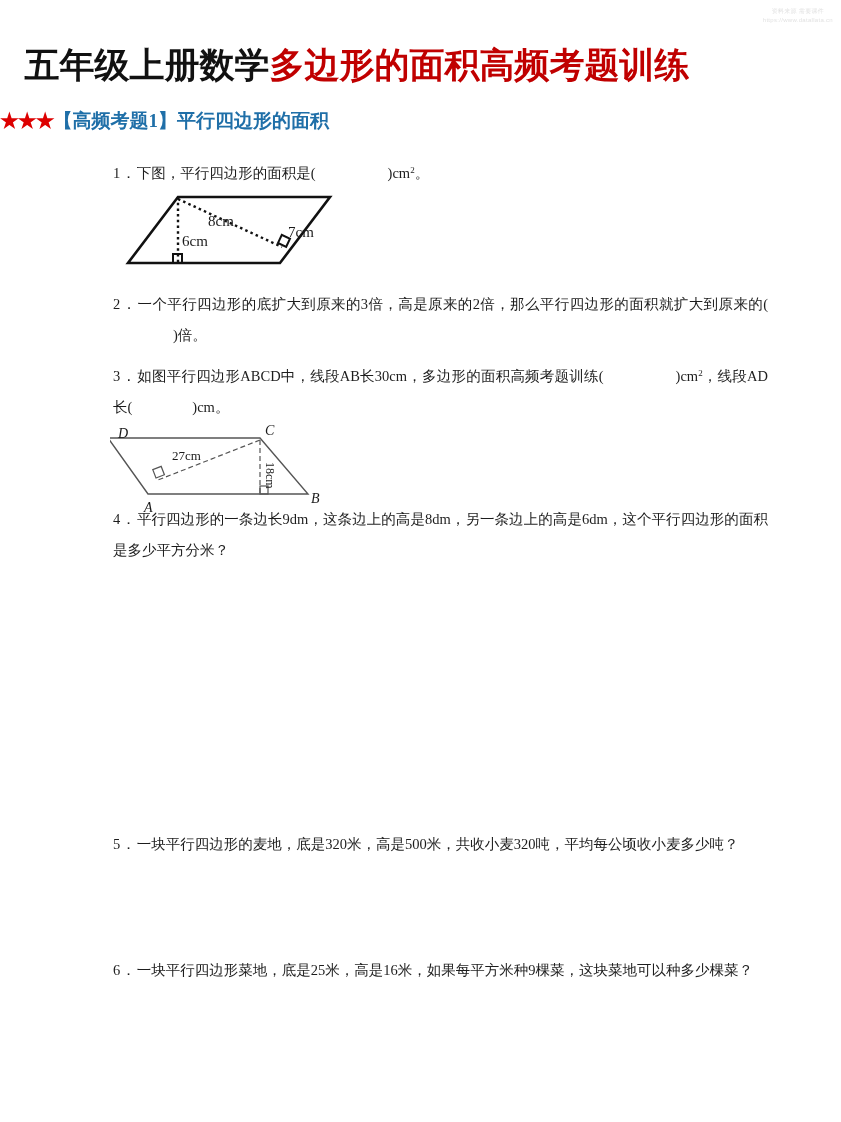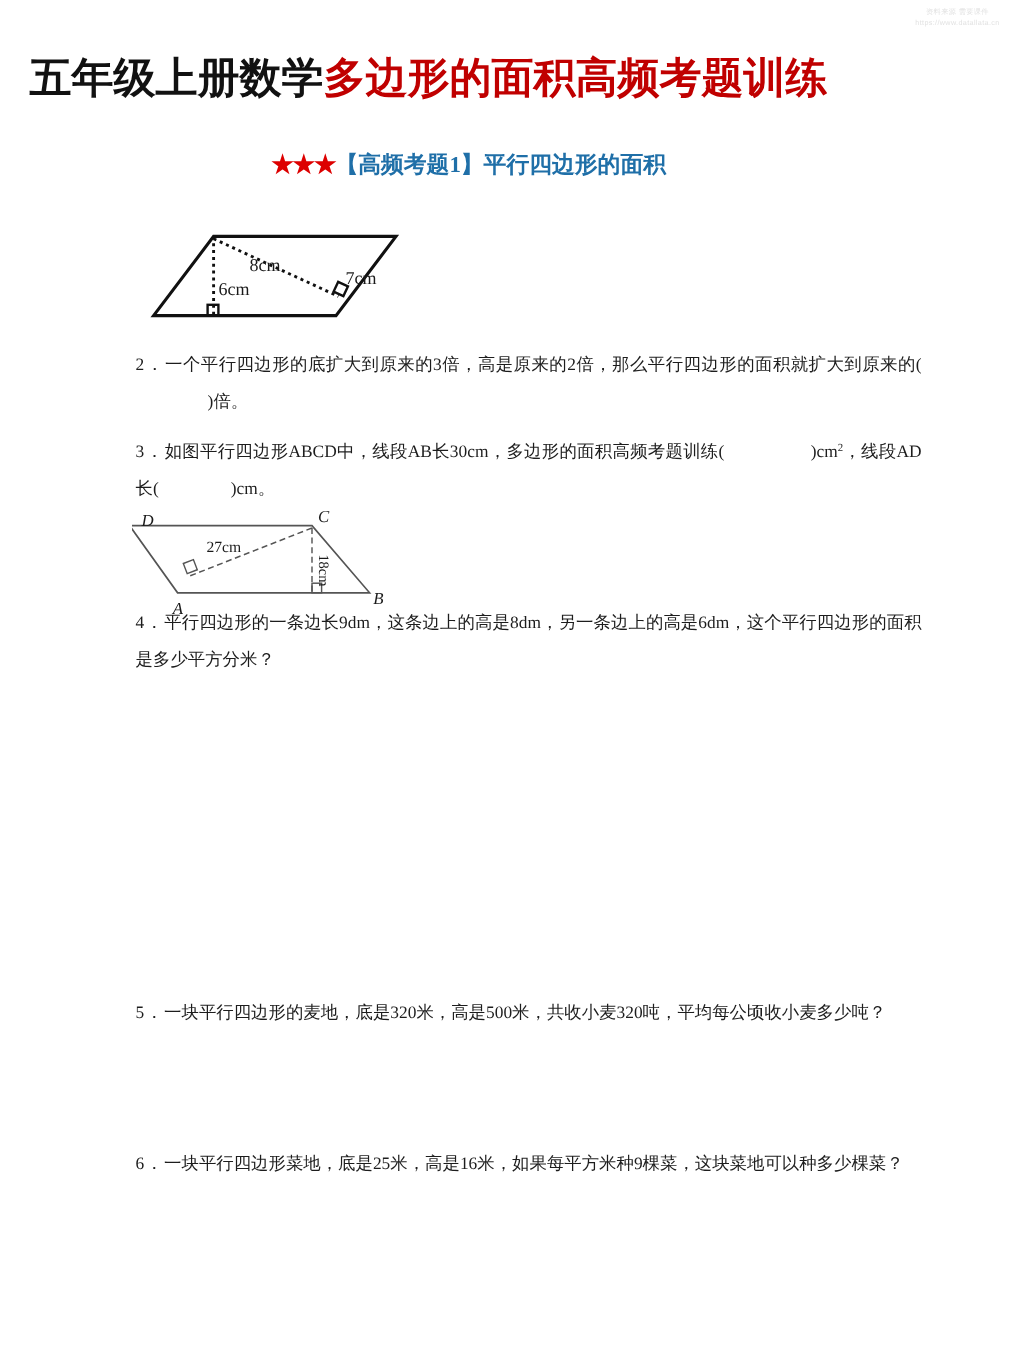--- a/index.html
+++ b/index.html
@@ -52,23 +52,23 @@
     white-space: nowrap;
     font-family: "Liberation Serif", "DejaVu Serif", serif;
   }
   .title-black { color: #111111; }
   .title-red   { color: #c00000; }
 
   
   .subtitle {
     position: absolute;
     left: 0;
-    top: 124px;
+    top: 108px;
     width: 781px;
-    text-align: center;
+    text-align: left;
     font-size: 19px;
     font-weight: bold;
     white-space: nowrap;
   }
   .stars {
     color: #dd0000;
     font-size: 21px;
     letter-spacing: -1px;
     vertical-align: -1px;
   }
@@ -115,20 +115,23 @@
   </div>
 
   <div class="main-title">
     <span class="title-black">五年级上册数学</span><span class="title-red">多边形的面积高频考题训练</span>
   </div>
 
   <div class="subtitle">
     <span class="stars">★★★</span><span class="subtitle-text">【高频考题1】平行四边形的面积</span>
   </div>
 
+  <div class="q" style="top:155px;">
+    <span class="num">1．</span><span>下图，平行四边形的面积是(</span><span class="blank-md"></span><span>)cm</span><sup class="sq">2</sup><span>。</span>
+  </div>
 
   <div class="fig" style="left:120px; top:183px;">
     <svg width="230" height="98" viewBox="0 0 230 98">
 
       <polygon points="8,80 160,80 210,14 58,14" fill="none" stroke="#111111" stroke-width="2.6"></polygon>
 
       <line x1="58" y1="14" x2="58" y2="80" stroke="#111111" stroke-width="2.4" stroke-dasharray="2.5,3.2"></line>
 
       <rect x="53" y="71" width="9" height="9" fill="none" stroke="#111111" stroke-width="2"></rect>
 

